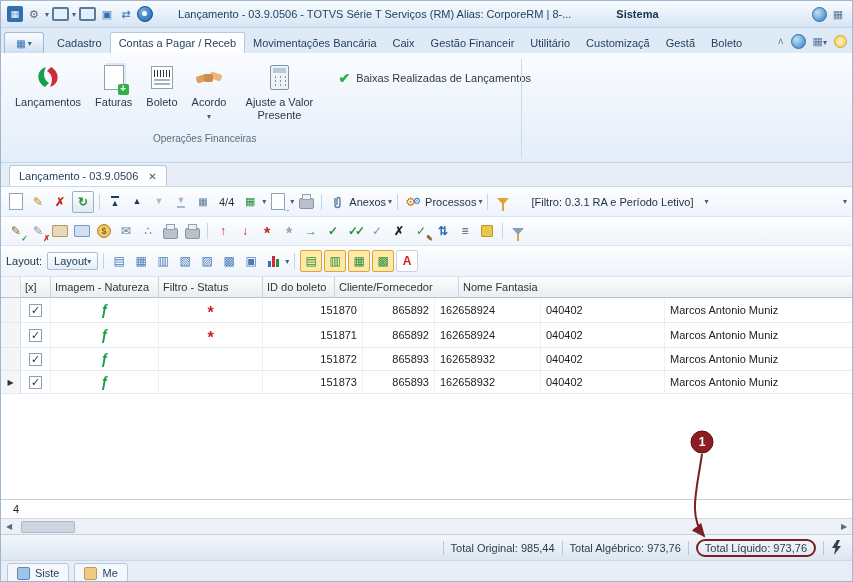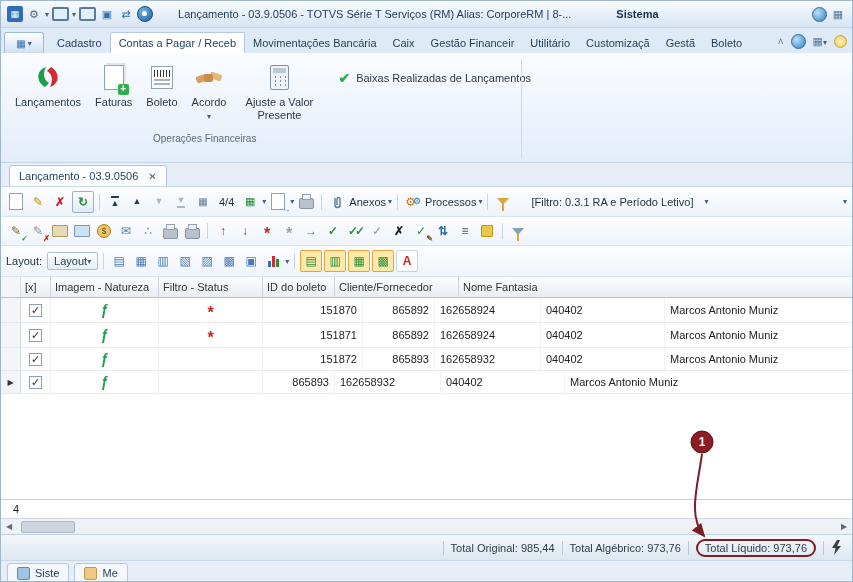--- a/index.html
+++ b/index.html
@@ -406,20 +406,21 @@
       <span class="cell cInd">
           <span class="tri">▶</span>
         </span>
       <span class="cell c0 center">
           <span class="cb">✓</span>
         </span>
       <span class="cell c1 center">
           <span class="nat">ƒ</span>
         </span>
       <span class="cell c2 center"></span>
+      <span class="cell c3 num">151873</span>
       <span class="cell c4 num">865893</span>
       <span class="cell c5">162658932</span>
       <span class="cell c6">040402</span>
       <span class="cell c7">Marcos Antonio Muniz</span>
     </div>
 
     <div class="filler"></div>
 
     <div class="gridfooter">
       <span>4</span>

